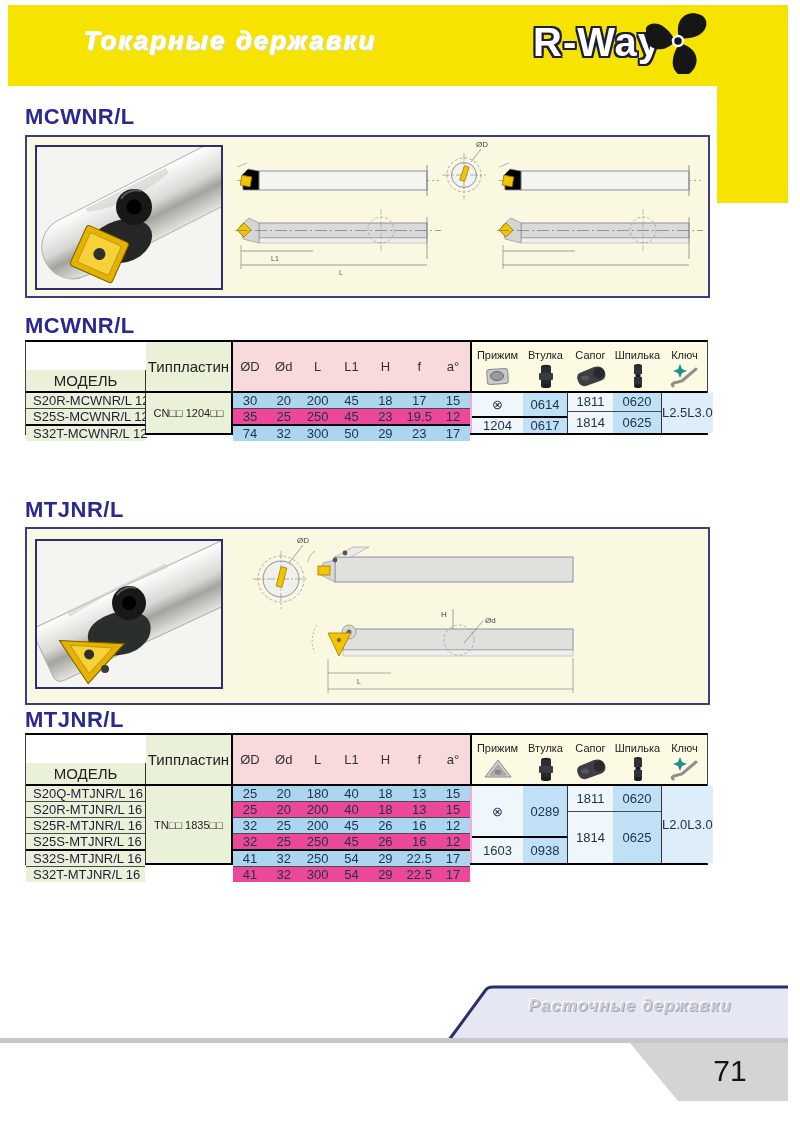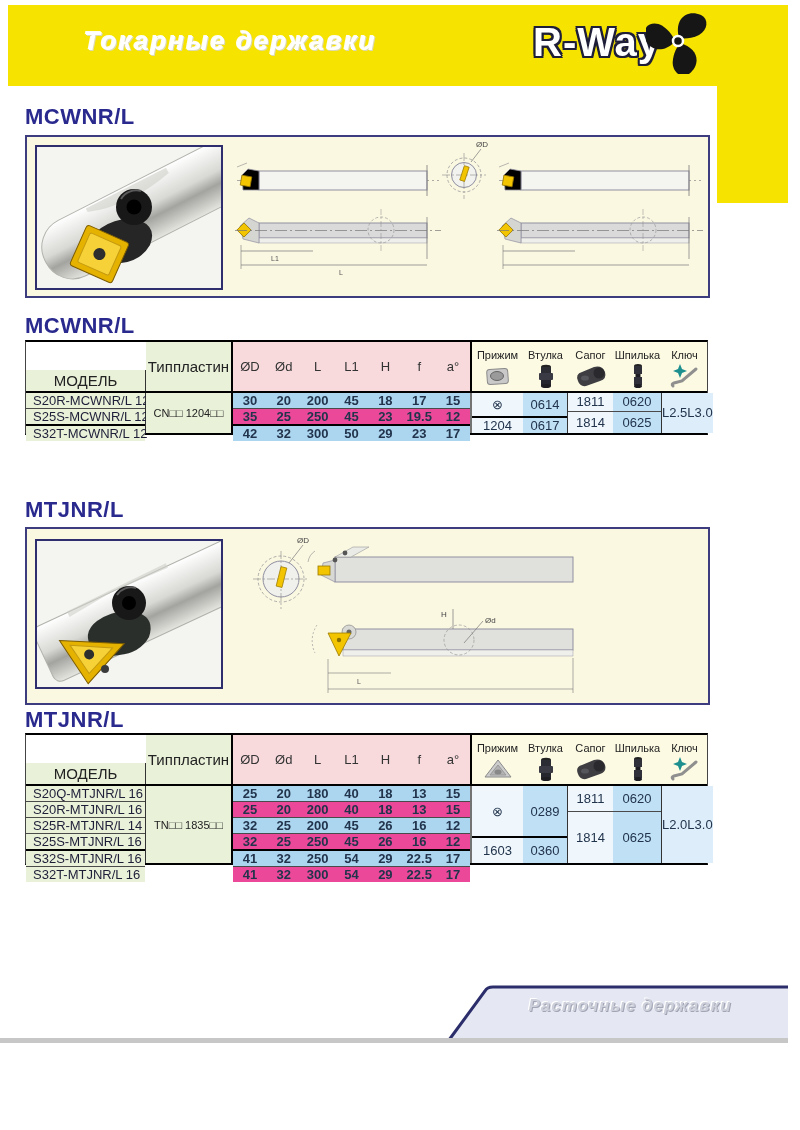--- a/index.html
+++ b/index.html
@@ -47,21 +47,21 @@
   .acc-hcol svg{margin-top:2px;}
   .w-prizhim{width:51px;flex:none}.w-vtulka{width:45px;flex:none}.w-sapog{width:45px;flex:none}
   .w-shpilka{width:49px;flex:none}.w-klyuch{flex:1}
 
   .tbody{flex:1;display:flex;min-height:0;}
   .col-model{width:120px;flex:none;display:flex;flex-direction:column;border-right:1px solid #333;box-sizing:border-box;}
   .cell-model{flex:1;background:#e9f1d9;display:flex;align-items:center;padding-left:7px;
               font-size:13px;color:#1e1e38;box-sizing:border-box;white-space:nowrap;}
   .col-tip{width:87px;flex:none;background:#e9f1d9;border-right:2px solid #000;box-sizing:border-box;
            display:flex;align-items:center;justify-content:center;font-size:11px;color:#222;white-space:nowrap;}
-  .col-dims{width:239px;flex:none;display:flex;flex-direction:column;border-right:2px solid #737373;box-sizing:border-box;font-weight:bold;}
+  .col-dims{width:239px;flex:none;display:flex;flex-direction:column;border-right:2px solid #f9a8d4;box-sizing:border-box;}
   .drow{flex:1;display:flex;align-items:center;box-sizing:border-box;}
   .drow span{flex:1;text-align:center;font-size:13px;color:#22344c;}
   .rb{background:#acd6f0}.rl{background:#ec4899}
   .b1{border-bottom:1px solid #4a4a4a}.b2{border-bottom:2px solid #000}
   .col-acc{flex:1;display:flex;min-width:0;}
   .acol{display:flex;flex-direction:column;box-sizing:border-box;}
   .acol .ac{display:flex;align-items:center;justify-content:center;font-size:13px;color:#22344c;box-sizing:border-box;}
   .bg-a{background:#eff7fd}.bg-b{background:#bfe0f5}.bg-c{background:#ddeefa}
   .vr1{border-right:1px solid #333}
   .klyuch-cell{flex-direction:row;line-height:16px;}
@@ -247,21 +247,21 @@
         <div class="drow rl b2">
           <span>35</span>
             <span>25</span>
           <span>250</span>
             <span>45</span>
           <span>23</span>
             <span>19.5</span>
           <span>12</span>
         </div>
         <div class="drow rb">
-          <span>42</span>
+          <span>74</span>
             <span>32</span>
           <span>300</span>
             <span>50</span>
           <span>29</span>
             <span>23</span>
           <span>17</span>
         </div>
       </div>
       <div class="col-acc">
         <div class="acol w-prizhim bg-a">
@@ -410,21 +410,21 @@
             <path d="M30,6 L16,18 L8,20 Q5,21 7,23" stroke="#8f8f8f" stroke-width="3" fill="none" stroke-linecap="round"></path>
             <polygon points="14,1 16,6 21,8 16,10 14,15 12,10 7,8 12,6" fill="#1d8f8f"></polygon>
           </svg>
         </div>
       </div>
     </div>
     <div class="tbody">
       <div class="col-model">
         <div class="cell-model b1">S20Q-MTJNR/L 16</div>
         <div class="cell-model b1">S20R-MTJNR/L 16</div>
-        <div class="cell-model b1">S25R-MTJNR/L 14</div>
+        <div class="cell-model b1">S25R-MTJNR/L 16</div>
         <div class="cell-model b2">S25S-MTJNR/L 16</div>
         <div class="cell-model b1">S32S-MTJNR/L 16</div>
         <div class="cell-model">S32T-MTJNR/L 16</div>
       </div>
       <div class="col-tip">TN□□ 1835□□</div>
       <div class="col-dims">
         <div class="drow rb b1">
           <span>25</span>
             <span>20</span>
           <span>180</span>
@@ -479,21 +479,21 @@
           <span>17</span>
         </div>
       </div>
       <div class="col-acc">
         <div class="acol w-prizhim bg-a">
           <div class="ac b2" style="flex:2">⊗</div>
           <div class="ac" style="flex:1">1603</div>
         </div>
         <div class="acol w-vtulka bg-b vr1">
           <div class="ac b2" style="flex:2">0289</div>
-          <div class="ac" style="flex:1">0360</div>
+          <div class="ac" style="flex:1">0938</div>
         </div>
         <div class="acol w-sapog bg-a">
           <div class="ac b1" style="flex:1">1811</div>
           <div class="ac" style="flex:2">1814</div>
         </div>
         <div class="acol w-shpilka bg-b vr1">
           <div class="ac b1" style="flex:1">0620</div>
           <div class="ac" style="flex:2">0625</div>
         </div>
         <div class="acol w-klyuch bg-c">
@@ -505,14 +505,17 @@
       </div>
     </div>
   </div>
 
   <svg class="footer-band" width="356" height="57" viewBox="0 0 356 57">
     <path d="M4,56 L40,7 Q42,3 48,3 L356,3 L356,56 Z" fill="#e5e7f3"></path>
     <path d="M4,56 L40,7 Q42,3 48,3 L356,3" fill="none" stroke="#2b2e6b" stroke-width="3"></path>
   </svg>
   <div class="footer-band-text">Расточные державки</div>
   <div class="gray-strip"></div>
+  <div class="page-num-block">
+    <div class="page-num">71</div>
+  </div>
 
 </div>
 
 </body></html>

